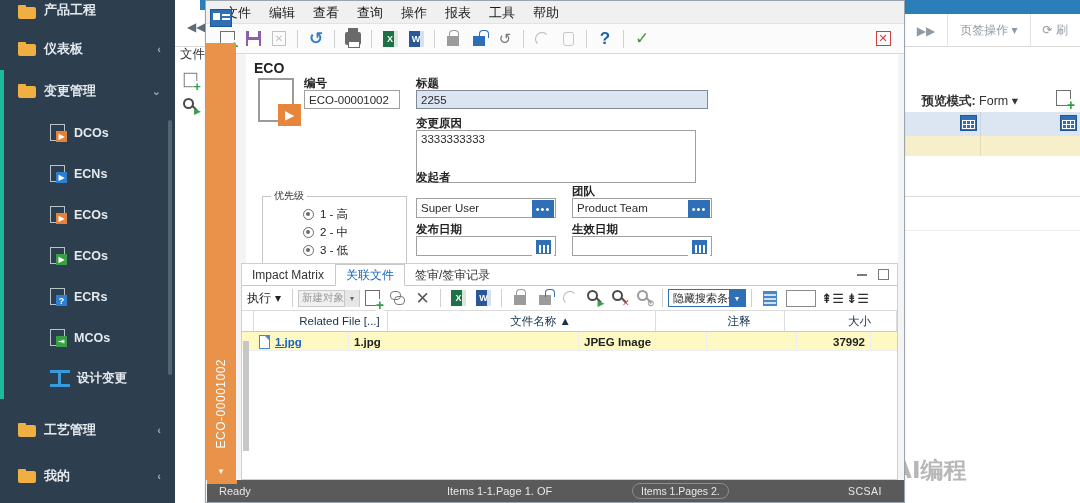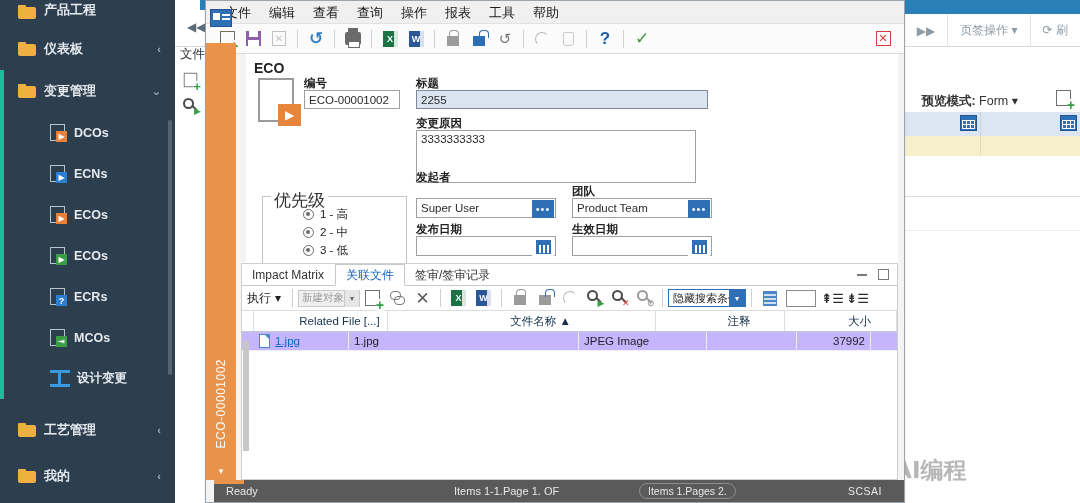--- a/index.html
+++ b/index.html
@@ -228,21 +228,21 @@
     font-family:"Liberation Sans", sans-serif;
   }
   .fld-in.selected{ background:#dbe5f1; border:1px solid #7f8a96; }
   textarea.fld-in{ resize:none; }
 
   .grp{
     position:absolute; border:1px solid #c4c4c4; background:#fff;
   }
   .grp .cap{
     position:absolute; left:8px; top:-8px; background:#fff; padding:0 3px;
-    font-size:17px; color:#333;
+    font-size:10px; color:#333;
   }
   .radio-row{ display:flex; align-items:center; font-size:11.5px; color:#222; height:18px; }
   .radio{
     width:11px;height:11px;border:1.5px solid #6b6b6b;border-radius:50%;margin-right:6px;
     position:relative; flex:0 0 auto; background:#fff;
   }
   .radio:after{content:"";position:absolute;left:2px;top:2px;width:4px;height:4px;border-radius:50%;background:#6b6b6b;}
 
   .ellipsis-btn{
     position:absolute; right:1px; top:1px; width:22px; height:18px; background:#2f6fb5;
@@ -319,22 +319,22 @@
   .ic-sort{ font-size:13px;color:#2b2b2b; font-weight:bold;}
 
   
   .dg{ font-size:11.5px; color:#222; }
   .dg-head{ display:flex; height:21px; background:#fff; border-bottom:1px solid #c2cbd3;justify-content:space-between; }
   .dg-head .c{
     display:flex;align-items:center;justify-content:center; border-right:1px solid #d7dde3;
     background:#fff; color:#16324f;
   }
   .dg-head .c0{ width:12px; border-right:1px solid #d7dde3; }
-  .dg-row{ display:flex; height:19px; align-items:center; background:#c4b5fd;
-           border-bottom:1px solid #eceff2;}
+  .dg-row{ display:flex; height:19px; align-items:flex-start; background:#fef9c3;
+           border-bottom:1px solid #eceff2;font-weight:bold;}
   .dg-row .c{ display:flex; align-items:center; padding:0 5px; height:19px;
               border-right:1px solid #eceff2; }
   .dg-row .c0{ width:12px; border-right:1px solid #eceff2;}
   .dg-link{ color:#1565c0; text-decoration:underline; }
   .fileglyph{
     width:11px;height:14px; background:#fff;border:1.2px solid #4a86c8; margin-right:5px;
     position:relative; flex:0 0 auto;
   }
   .fileglyph:after{
     content:""; position:absolute;right:0;top:0;border-width:0 4px 4px 0;border-style:solid;
@@ -362,21 +362,21 @@
   .vstrip .smallico:before{
     content:""; position:absolute; left:2px; top:3px; width:7px;height:7px; background:#fff;
   }
   .vstrip .smallico:after{
     content:""; position:absolute; left:11px; top:4px; width:8px;height:2px; background:#fff;
     box-shadow:0 4px 0 #fff;
   }
 
   
   .statusbar{
-    position:absolute; left:8px; right:0; bottom:0; height:22px; background:#5a5a5a; color:#e8e8e8;
+    position:absolute; left:1px; right:0; bottom:0; height:22px; background:#5a5a5a; color:#e8e8e8;
     font-size:11px; display:flex; align-items:center;
   }
   .statusbar .sb-ready{ padding-left:12px; }
   .statusbar .sb-items{ position:absolute; left:240px; }
   .statusbar .sb-pill{
     position:absolute; left:425px; border:1px solid #8c8c8c; border-radius:9px;
     padding:1px 8px; font-size:10.5px;
   }
   .statusbar .sb-right{ position:absolute; right:22px; font-size:10.5px; letter-spacing:.5px;margin-left:12px;}
   .statusbar .orangecap{ position:absolute; left:0; top:0; width:30px; height:4px; background:#e8924a;}

